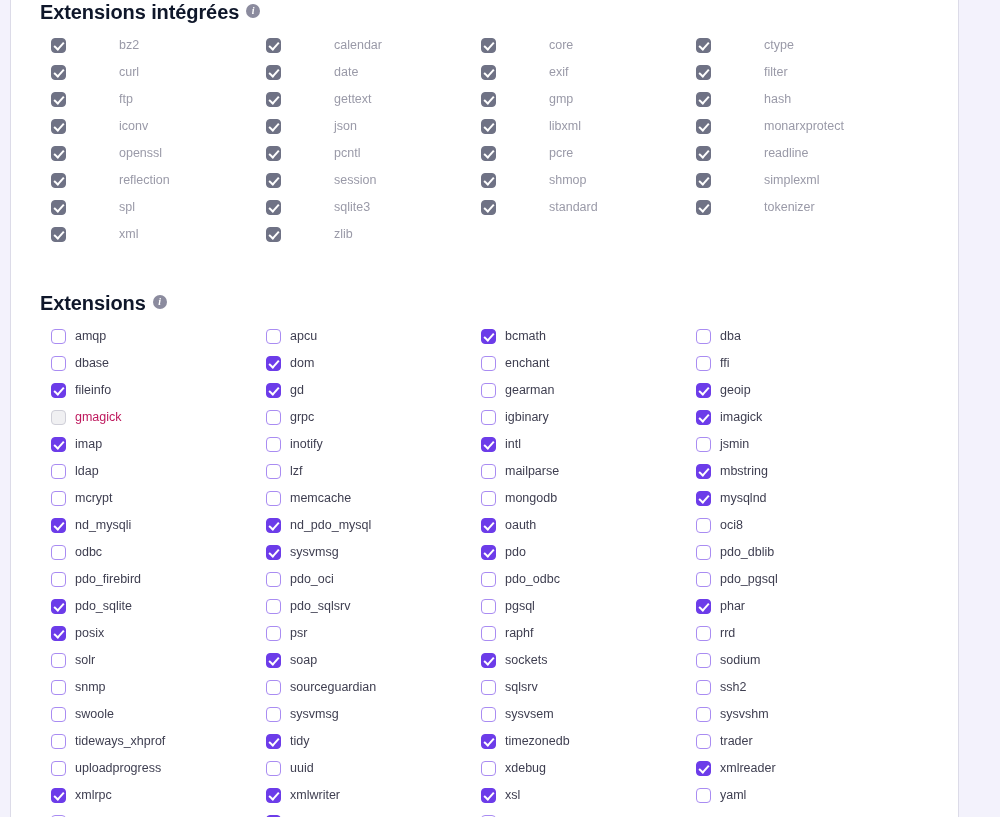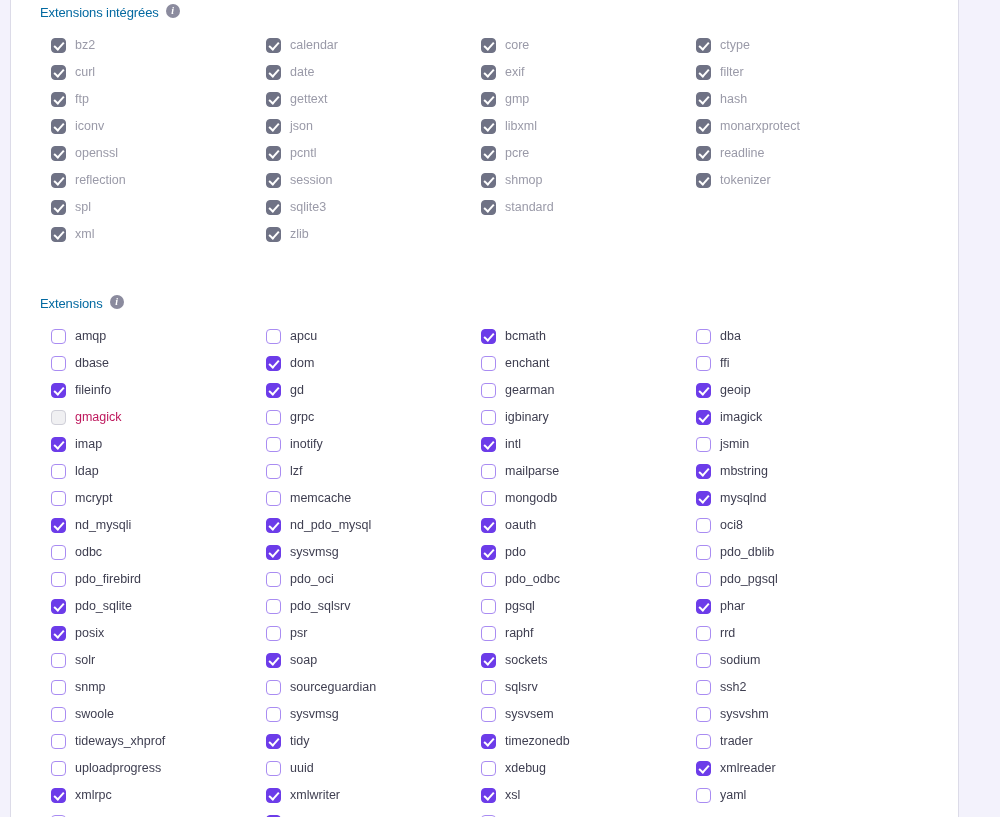--- a/index.html
+++ b/index.html
@@ -64,23 +64,23 @@
   }
 
   
   .section-head {
     display: flex;
     align-items: center;
     gap: 7px;
     height: 22px;
   }
   .section-title {
-    font-size: 13px;
-    font-weight: normal;
-    color: #0369a1;
+    font-size: 20px;
+    font-weight: bold;
+    color: #0f172a;
     letter-spacing: -0.1px;
     line-height: 1;
   }
   .info-icon {
     width: 14px;
     height: 14px;
     border-radius: 50%;
     background: #8b8b9e;
     color: #ffffff;
     font-size: 10px;
@@ -158,21 +158,21 @@
     border: solid #ffffff;
     border-width: 0 2px 2px 0;
     transform: rotate(42deg);
   }
 
   .cb-label {
     font-size: 12.5px;
     line-height: 1;
     white-space: nowrap;
   }
-  .cb-label.grey   { color: #9a9aa8; }   
+  .cb-label.grey   { color: #9a9aa8; margin-left: 44px; }   
   .cb-label.dark   { color: #3e3e50; }   
   .cb-label.faded  { color: #be185d; }   
 
   .sec-builtin { padding-top: 2px; }
   .gap-after-builtin { height: 17px; }
   .sec-ext-head { padding-top: 0px; text-align: right; }
   .gap-after-exthead { height: 9px; }
   .builtin-grid-wrap { padding-top: 10px; }
 </style>
 </head>
@@ -318,20 +318,24 @@
             <div class="cb-row">
               <span class="cb locked"></span>
               <span class="cb-label grey">monarxprotect</span>
             </div>
             <div class="cb-row">
               <span class="cb locked"></span>
               <span class="cb-label grey">readline</span>
             </div>
             <div class="cb-row">
               <span class="cb locked"></span>
+              <span class="cb-label grey">simplexml</span>
+            </div>
+            <div class="cb-row">
+              <span class="cb locked"></span>
               <span class="cb-label grey">tokenizer</span>
             </div>
             <div class="cb-row empty">
               <span class="cb locked"></span>
               <span class="cb-label grey"></span>
             </div>
             <div class="cb-row empty">
               <span class="cb locked"></span>
               <span class="cb-label grey"></span>
             </div>

